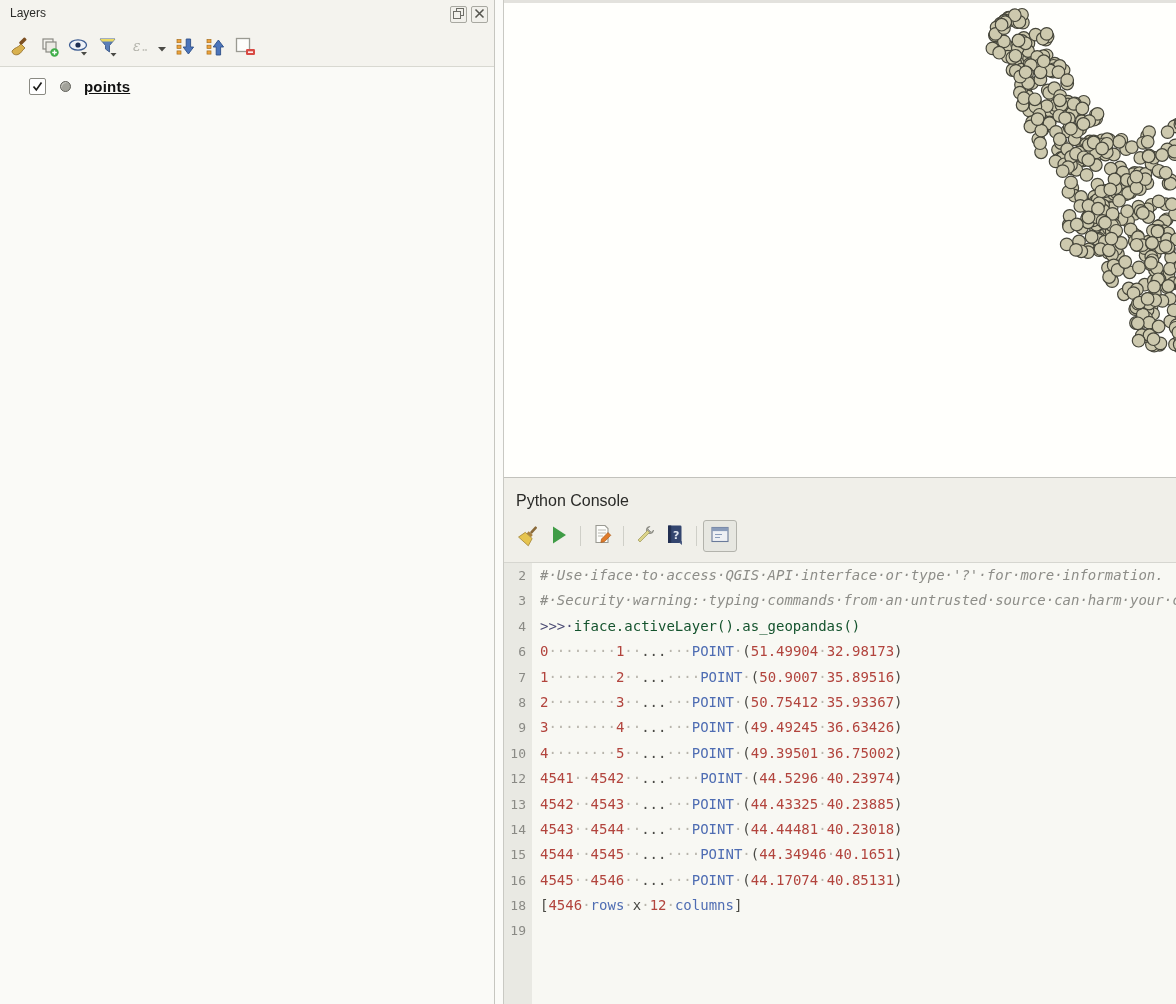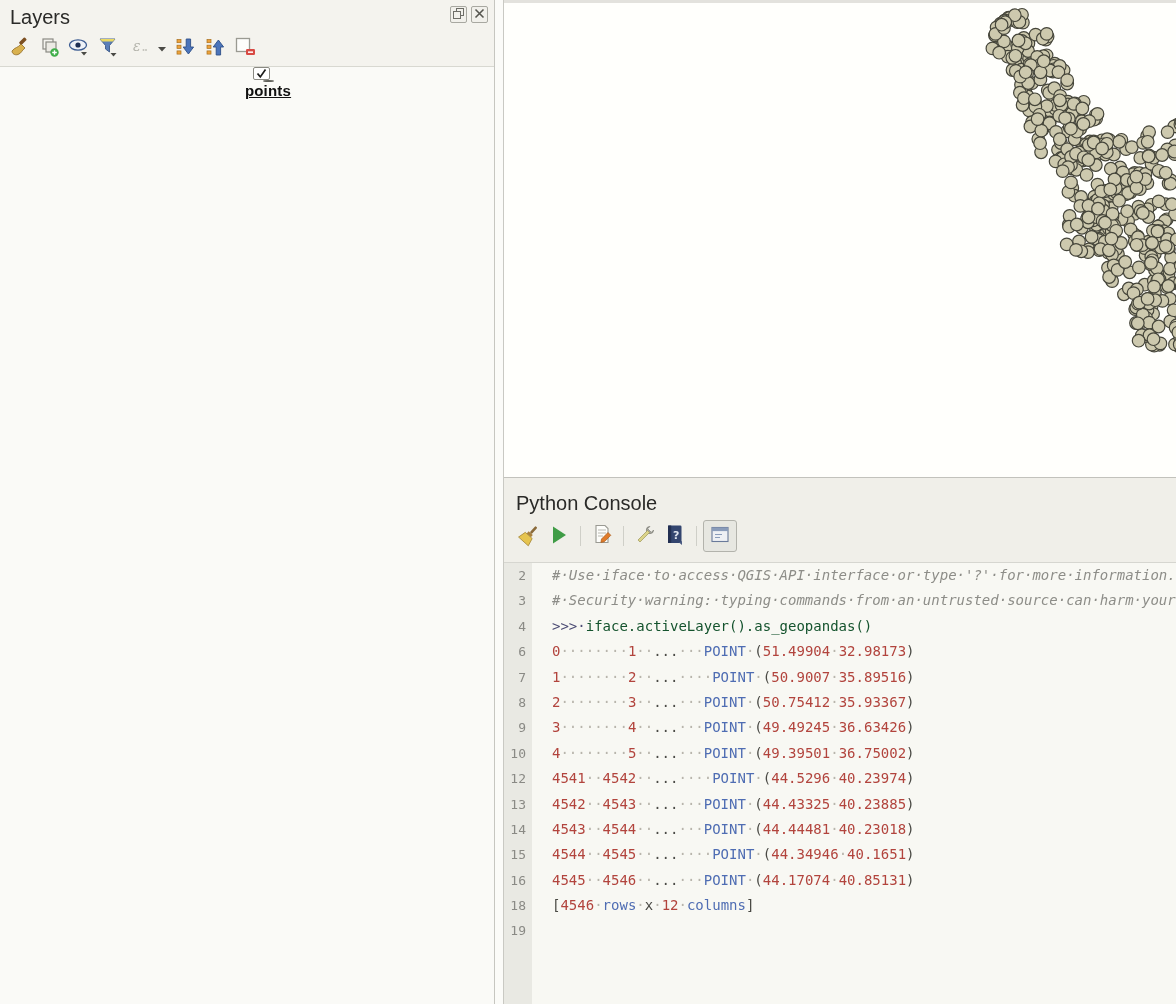--- a/index.html
+++ b/index.html
@@ -4,58 +4,58 @@
 <style>
   html,body{margin:0;padding:0;}
   body{
     width:1176px;height:1004px;overflow:hidden;position:relative;
     background:#f4f3ee;font-family:"Liberation Sans",sans-serif;
     -webkit-font-smoothing:antialiased;
   }
   
   .layers-panel{position:absolute;left:0;top:0;width:494px;height:1004px;background:#f4f3ee;}
   .panel-titlebar{position:relative;height:32px;}
-  .panel-title{position:absolute;left:10px;top:6px;font-size:20px;color:#2a2a28;}
+  .panel-title{position:absolute;left:10px;top:6px;font-size:12px;color:#2a2a28;}
   .dock-btns{position:absolute;right:6px;top:6px;display:flex;gap:4px;}
   .dock-btn{width:17px;height:17px;background:#f1f0eb;border:1px solid #a8a8a1;border-radius:2px;
     display:flex;align-items:center;justify-content:center;padding:0;cursor:default;}
   .layers-toolbar{position:absolute;left:4px;top:32px;height:32px;display:flex;align-items:center;}
   .tbtn{width:30px;height:28px;border:0;background:transparent;display:flex;align-items:center;justify-content:center;padding:0;}
   .tbtn.narrow{width:16px;}
   .layer-tree{position:absolute;left:0;top:66px;right:0;bottom:0;background:#fafaf7;border-top:1px solid #d8d8d1;}
-  .layer-row{display:flex;align-items:center;height:26px;padding-left:29px;flex-direction:column;}
+  .layer-row{display:flex;align-items:center;height:26px;padding-left:29px;margin-top:6px;}
   .cbx{width:15px;height:15px;background:#fff;border:1px solid #8a8a83;border-radius:2px;
     display:inline-flex;align-items:center;justify-content:center;}
   .layer-symbol{margin-left:14px;width:9px;height:9px;border-radius:50%;
     background:#a3a39b;border:1px solid #60605a;box-shadow:inset 1px 1px 0 #c6c6bf;}
   .layer-label{margin-left:13px;font-size:15px;font-weight:bold;color:#111;
     text-decoration:underline;letter-spacing:.2px;}
   
   .vsplit{position:absolute;left:494px;top:0;width:10px;height:1004px;background:#fbfbf8;
     border-left:1px solid #c6c6c0;border-right:1px solid #c9c9c3;box-sizing:border-box;}
   
   .right{position:absolute;left:504px;top:0;width:672px;height:1004px;}
   .map-canvas{position:absolute;left:0;top:0;width:672px;height:478px;background:#fffffc;
     border-top:3px solid #e3e2dd;border-bottom:1px solid #c2c2bc;box-sizing:border-box;}
   .map-canvas svg{display:block;width:100%;height:100%;}
   
   .py-console{position:absolute;left:0;top:478px;width:672px;height:526px;background:#f0efe9;}
-  .pyc-title{position:absolute;left:12px;top:14px;font-size:20px;color:#2a2a28;}
+  .pyc-title{position:absolute;left:12px;top:14px;font-size:16px;color:#2a2a28;}
   .pyc-toolbar{position:absolute;left:10px;top:42px;height:32px;display:flex;align-items:center;}
   .pyc-btn{width:30px;height:30px;border:0;background:transparent;display:flex;align-items:center;justify-content:center;padding:0;}
   .pyc-btn.pressed{background:#e7e7e1;border:1px solid #b3b3ac;border-radius:3px;width:34px;height:32px;box-sizing:border-box;}
   .vsep{width:1px;height:20px;background:#cfcfc8;margin:0 6px;}
   .console-output{position:absolute;left:0;top:84px;right:0;bottom:0;background:#f8f8f3;
     border-top:1px solid #d6d6d0;overflow:hidden;
     font-family:"DejaVu Sans Mono",monospace;font-size:14px;line-height:25.4px;}
   .console-output::before{content:"";position:absolute;left:0;top:0;bottom:0;width:28px;background:#e9e9e3;}
   .cl{white-space:pre;position:relative;height:25.4px;}
   .ln{display:inline-block;width:28px;padding-right:6px;text-align:right;box-sizing:border-box;
     color:#8a8a85;font-size:13px;}
-  .ct{padding-left:20px;margin-top:35px;}
+  .ct{padding-left:8px;margin-top:35px;}
   .c-comment{color:#8d8d88;font-style:italic;}
   .c-prompt{color:#4c4c74;}
   .c-code{color:#14532d;}
   .c-name{color:#4f6db3;}
   .c-num{color:#b2443d;}
   .c-dim{color:#b8b5ac;}
   .c-plain{color:#4a4a45;}
   .c-guide{display:inline-block;width:1px;height:15px;background:#c7c7c0;vertical-align:-2px;}
 </style>
 </head>

